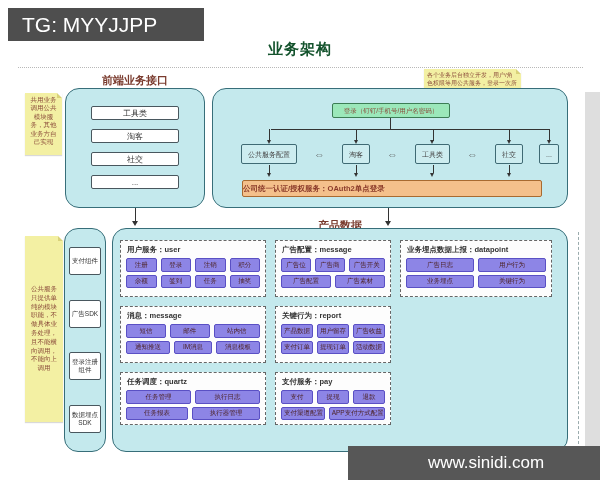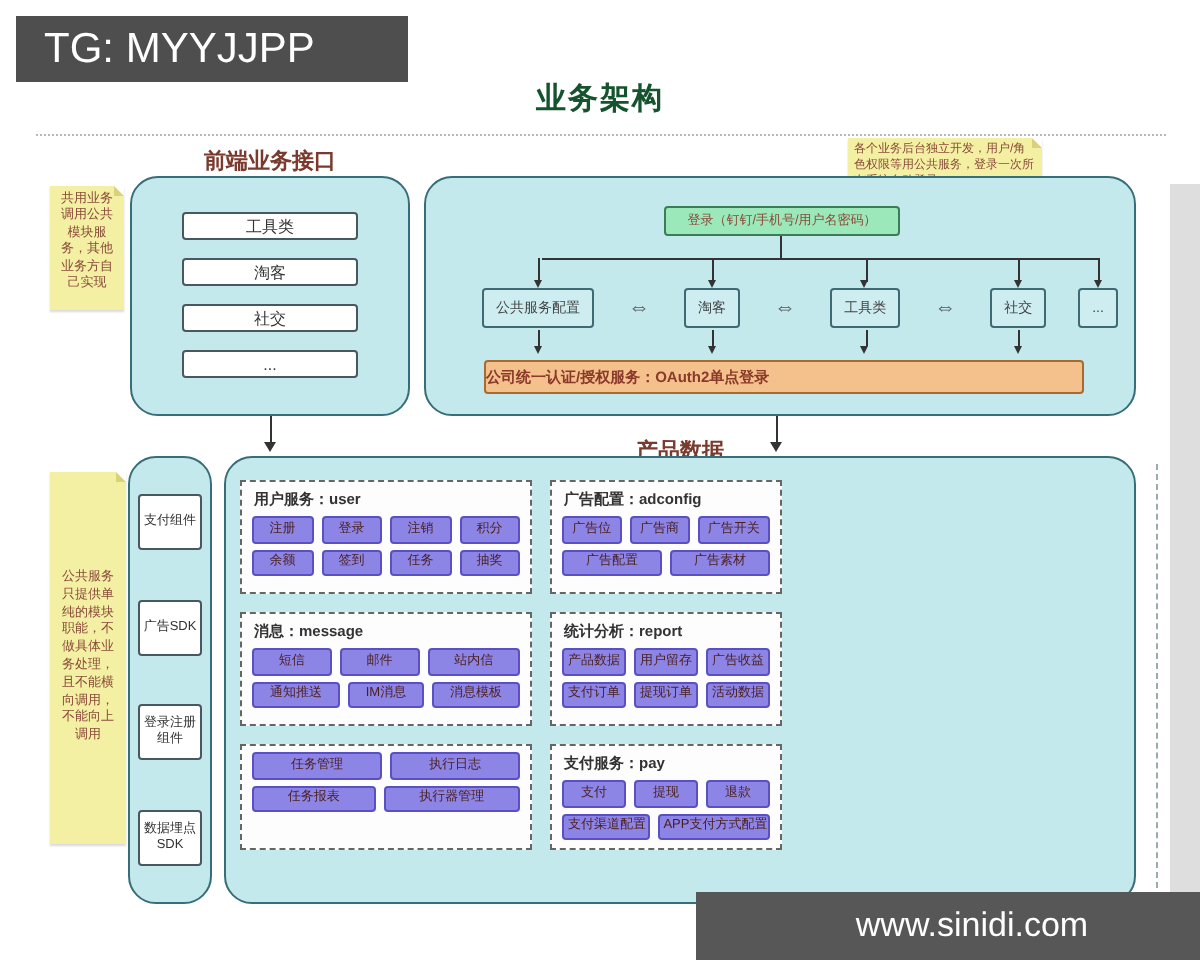--- a/index.html
+++ b/index.html
@@ -190,51 +190,52 @@
               </div>
               <div class="chip-row">
                 <span class="chip">通知推送</span>
                 <span class="chip">IM消息</span>
                 <span class="chip">消息模板</span>
               </div>
             </div>
           </div>
         </div>
         <div class="group">
+          <div class="group-title">任务调度：quartz</div>
           <div class="group-body">
             <div class="group-rows">
               <div class="chip-row">
                 <span class="chip">任务管理</span>
                 <span class="chip">执行日志</span>
               </div>
               <div class="chip-row">
                 <span class="chip">任务报表</span>
                 <span class="chip">执行器管理</span>
               </div>
             </div>
           </div>
         </div>
         <div class="group">
-          <div class="group-title">广告配置：adconfig</div>
+          <div class="group-title">广告配置：message</div>
           <div class="group-body">
             <div class="group-rows">
               <div class="chip-row">
                 <span class="chip">广告位</span>
                 <span class="chip">广告商</span>
                 <span class="chip">广告开关</span>
               </div>
               <div class="chip-row">
                 <span class="chip">广告配置</span>
                 <span class="chip">广告素材</span>
               </div>
             </div>
           </div>
         </div>
         <div class="group">
-          <div class="group-title">统计分析：report</div>
+          <div class="group-title">关键行为：report</div>
           <div class="group-body">
             <div class="group-rows">
               <div class="chip-row">
                 <span class="chip">产品数据</span>
                 <span class="chip">用户留存</span>
                 <span class="chip">广告收益</span>
               </div>
               <div class="chip-row">
                 <span class="chip">支付订单</span>
                 <span class="chip">提现订单</span>
@@ -252,17 +253,32 @@
                 <span class="chip">提现</span>
                 <span class="chip">退款</span>
               </div>
               <div class="chip-row">
                 <span class="chip">支付渠道配置</span>
                 <span class="chip">APP支付方式配置</span>
               </div>
             </div>
           </div>
         </div>
+        <div class="group">
+          <div class="group-title">业务埋点数据上报：datapoint</div>
+          <div class="group-body">
+            <div class="group-rows">
+              <div class="chip-row">
+                <span class="chip">广告日志</span>
+                <span class="chip">用户行为</span>
+              </div>
+              <div class="chip-row">
+                <span class="chip">业务埋点</span>
+                <span class="chip">关键行为</span>
+              </div>
+            </div>
+          </div>
+        </div>
       </div>
   </div>
 
   <div id="footer">www.sinidi.com</div>
 </div>
 
 </body></html>

